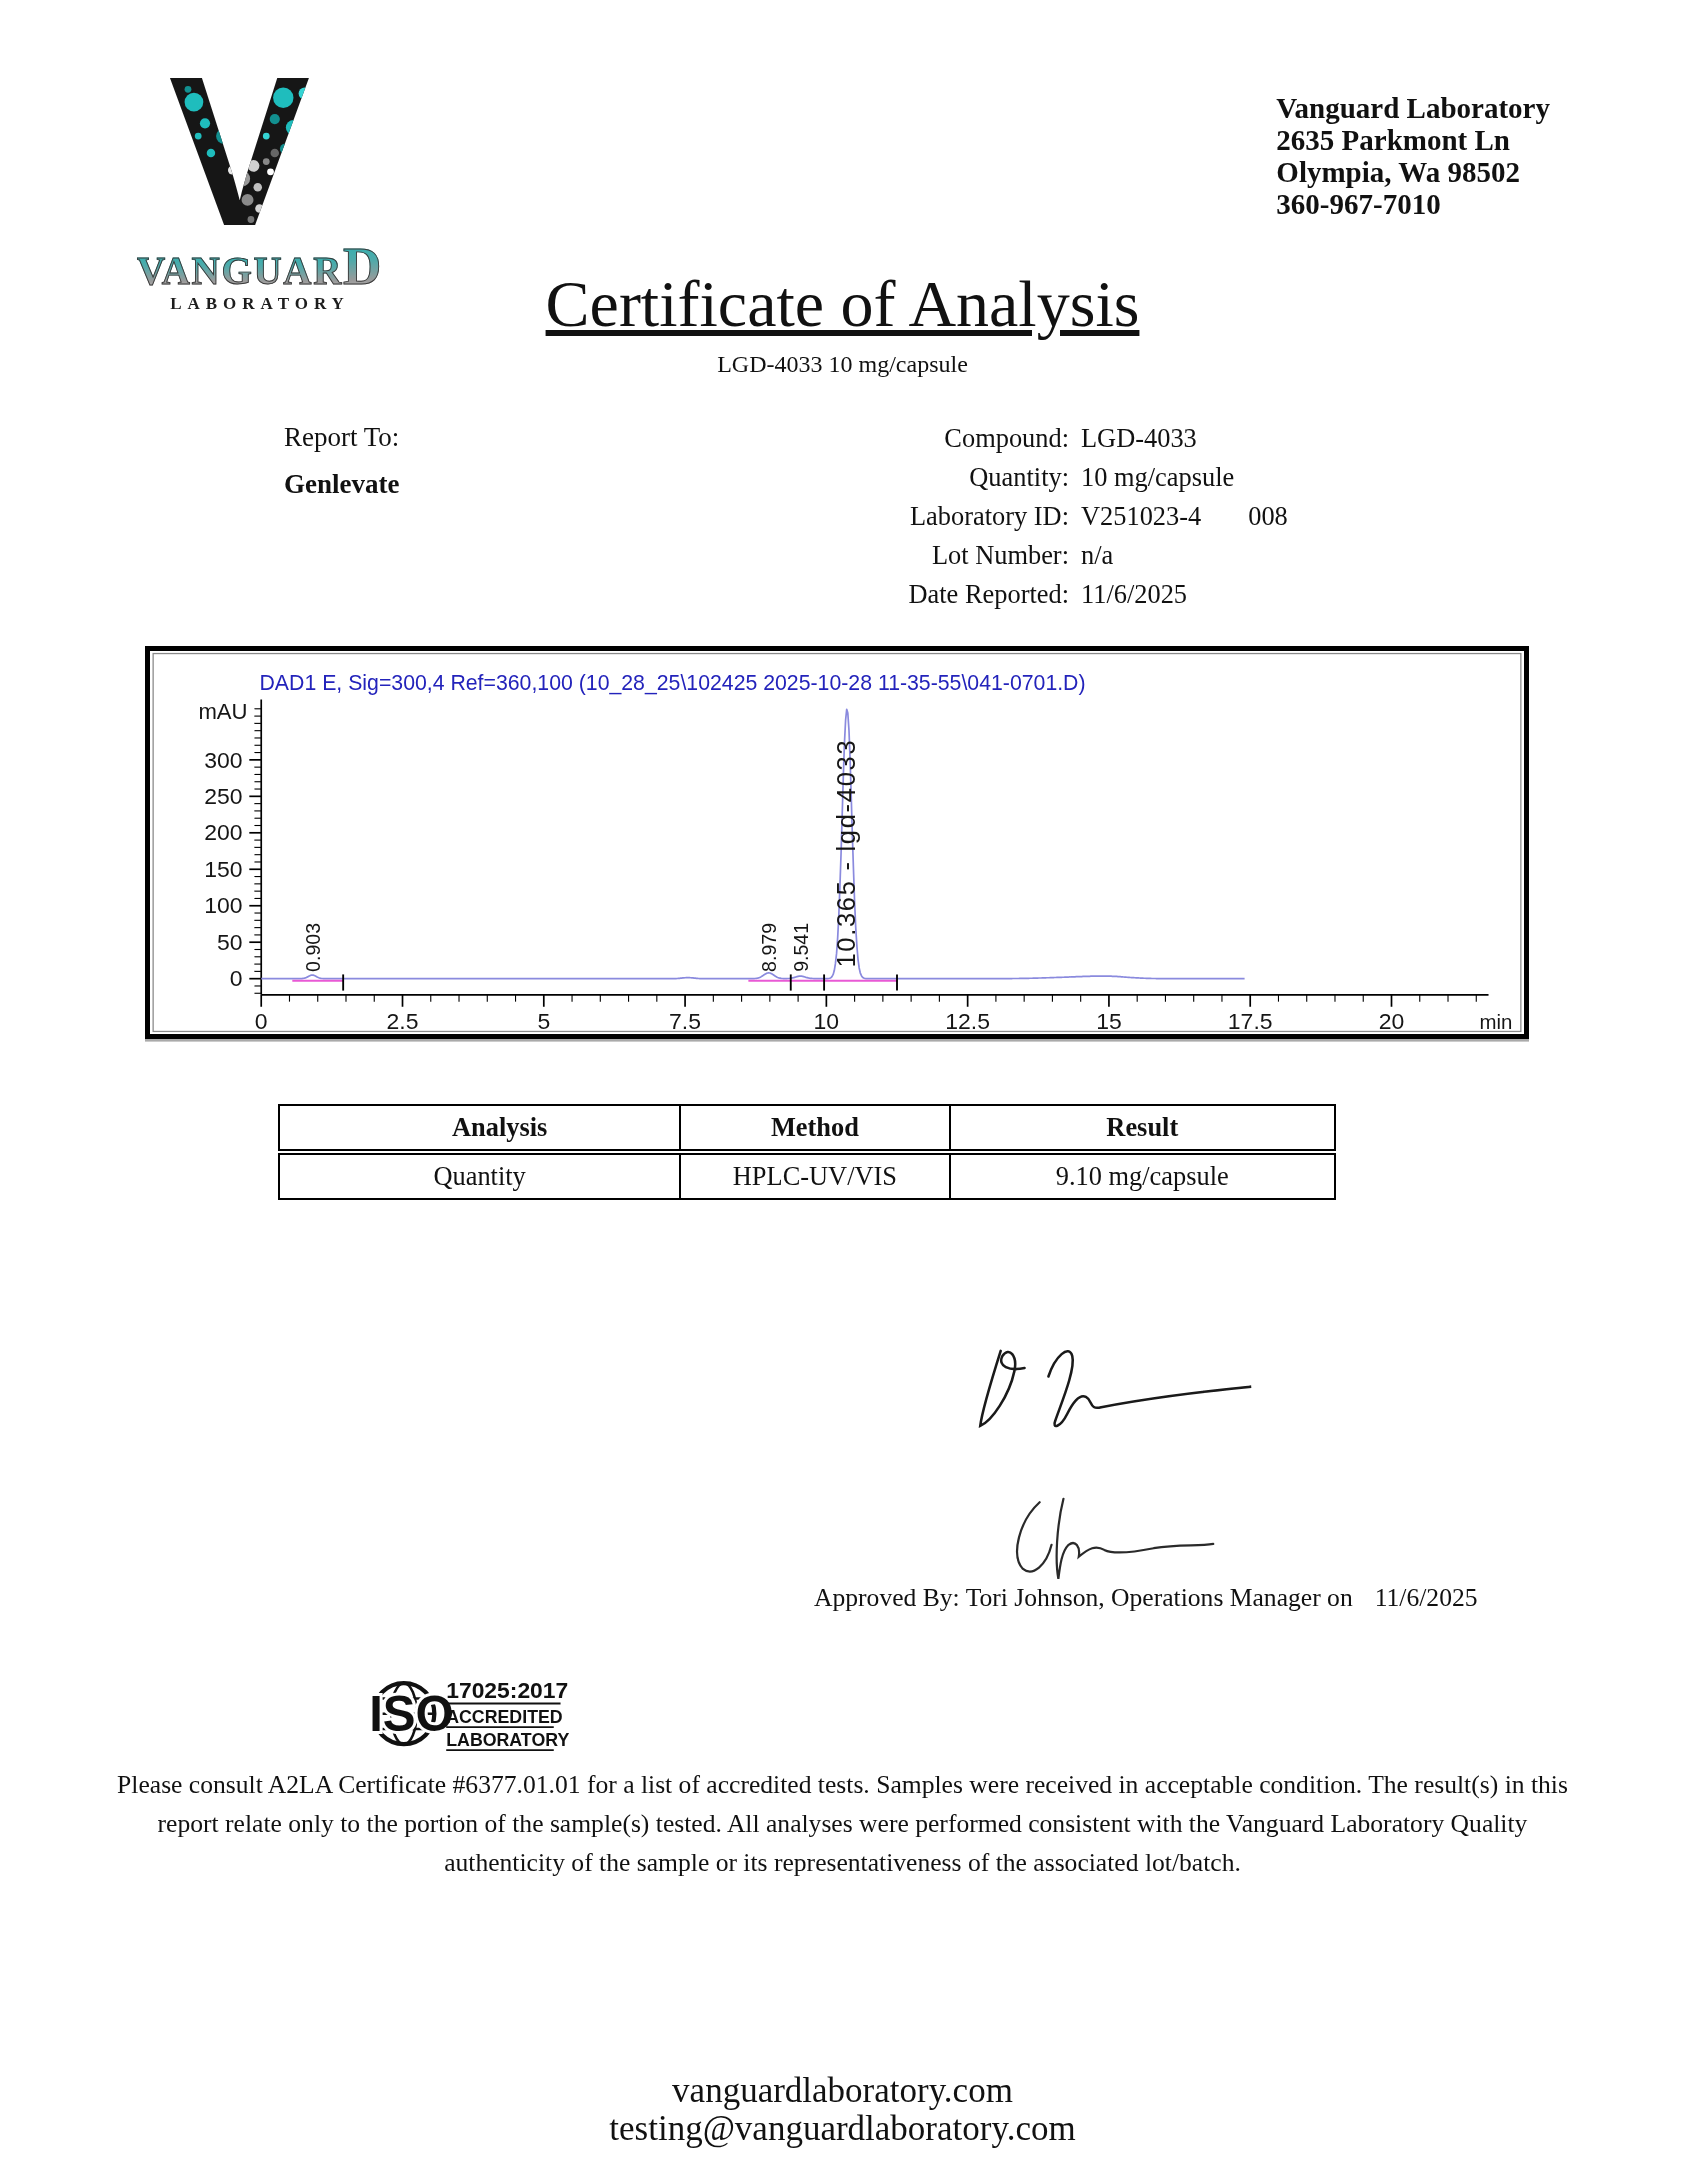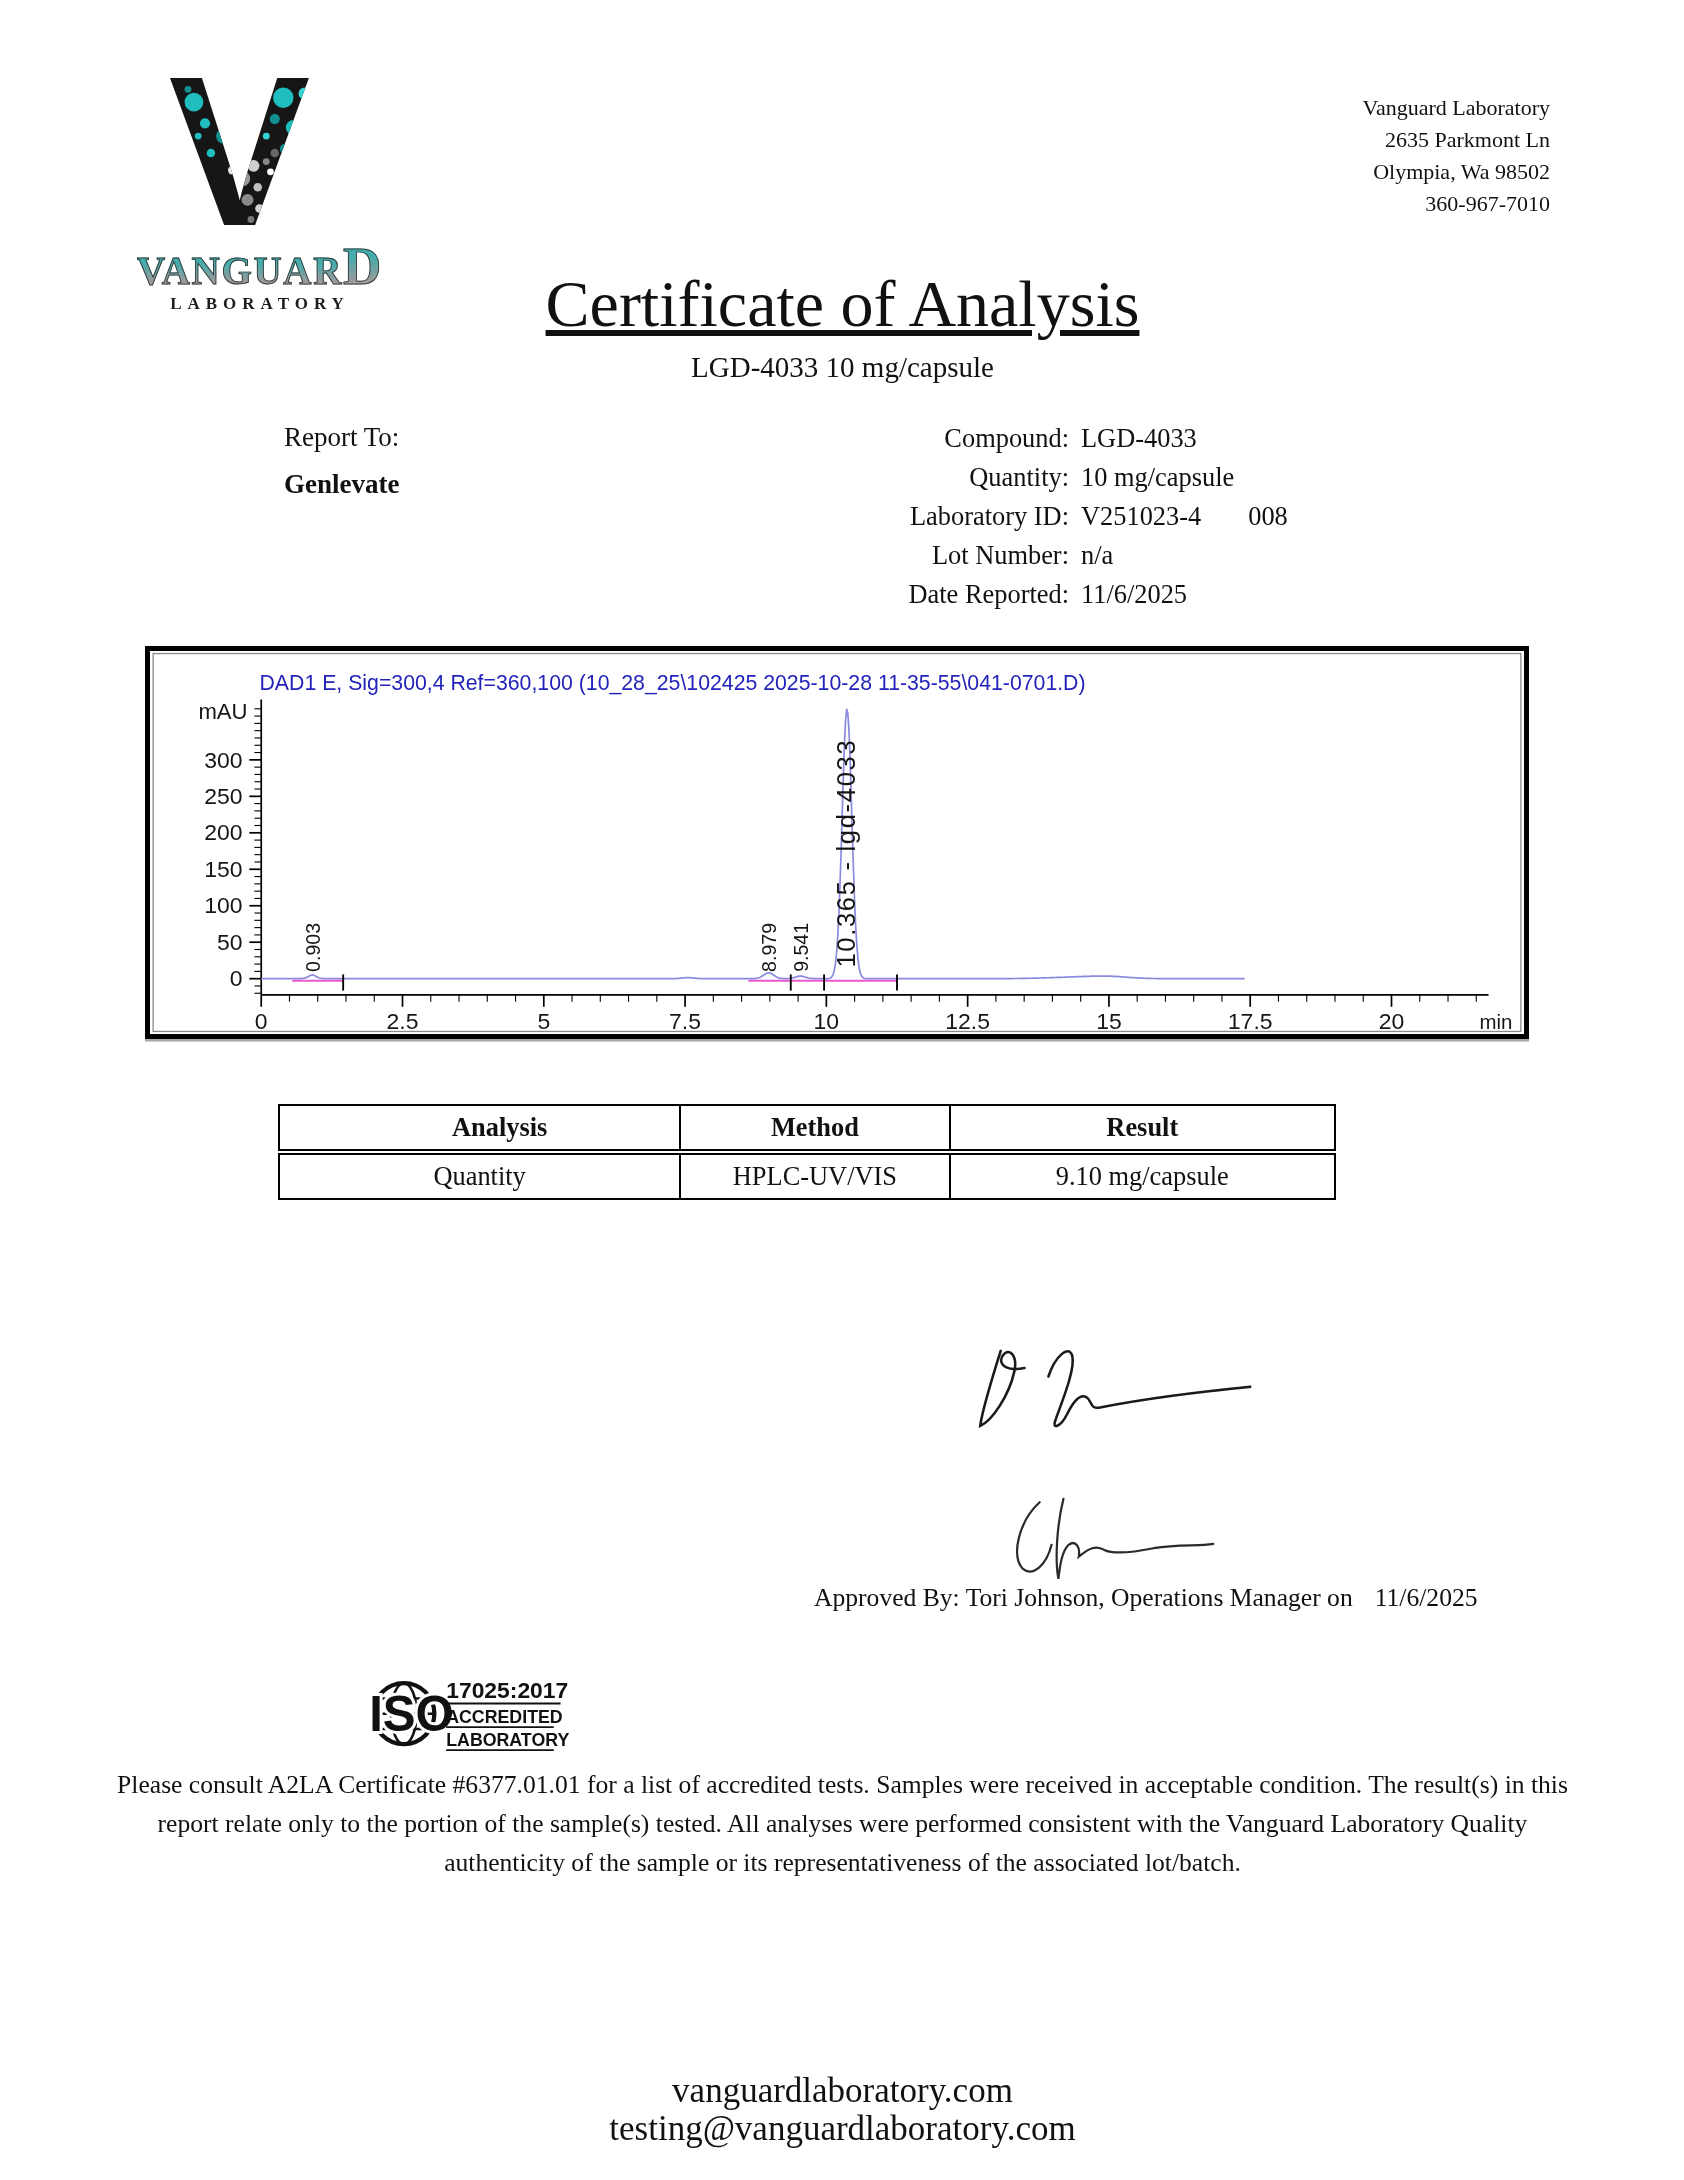--- a/index.html
+++ b/index.html
@@ -16,24 +16,24 @@
   .wm-big{font-size:53px;}
   @supports (-webkit-background-clip: text){
     .wm-main,.wm-big{
       background:linear-gradient(180deg,#25b2b2 0%,#4faaaa 40%,#9a9a9a 75%,#c0c0c0 100%);
       -webkit-background-clip:text;background-clip:text;color:transparent;
       -webkit-text-stroke:0.9px #3a3a3a;}
   }
   .wm-sub{font-size:17px;letter-spacing:6px;color:#1d1d1d;margin-top:1.7px;font-weight:bold;}
 
   
-  .addr{right:135px;top:92px;text-align:right;font-size:22px;line-height:32px;}
+  .addr{right:135px;top:92px;font-size:29px;line-height:32px;font-weight:bold;}
 
   .title{left:0;top:266px;width:100%;text-align:center;font-size:66px;text-decoration:underline;}
-  .subtitle{left:0;top:351px;width:100%;text-align:center;font-size:29px;}
+  .subtitle{left:0;top:351px;width:100%;text-align:center;font-size:24px;}
 
   
   .report-to{left:284px;top:422px;font-size:27px;}
   .client{left:284px;top:469px;font-size:27px;font-weight:bold;}
   .fields{left:705px;top:423px;width:681px;font-size:26.4px;}
   .frow{display:flex;height:39px;align-items:flex-start;}
   .flabel{width:364px;text-align:right;padding-right:12px;}
   .fval2{margin-left:47px;}
 
   

